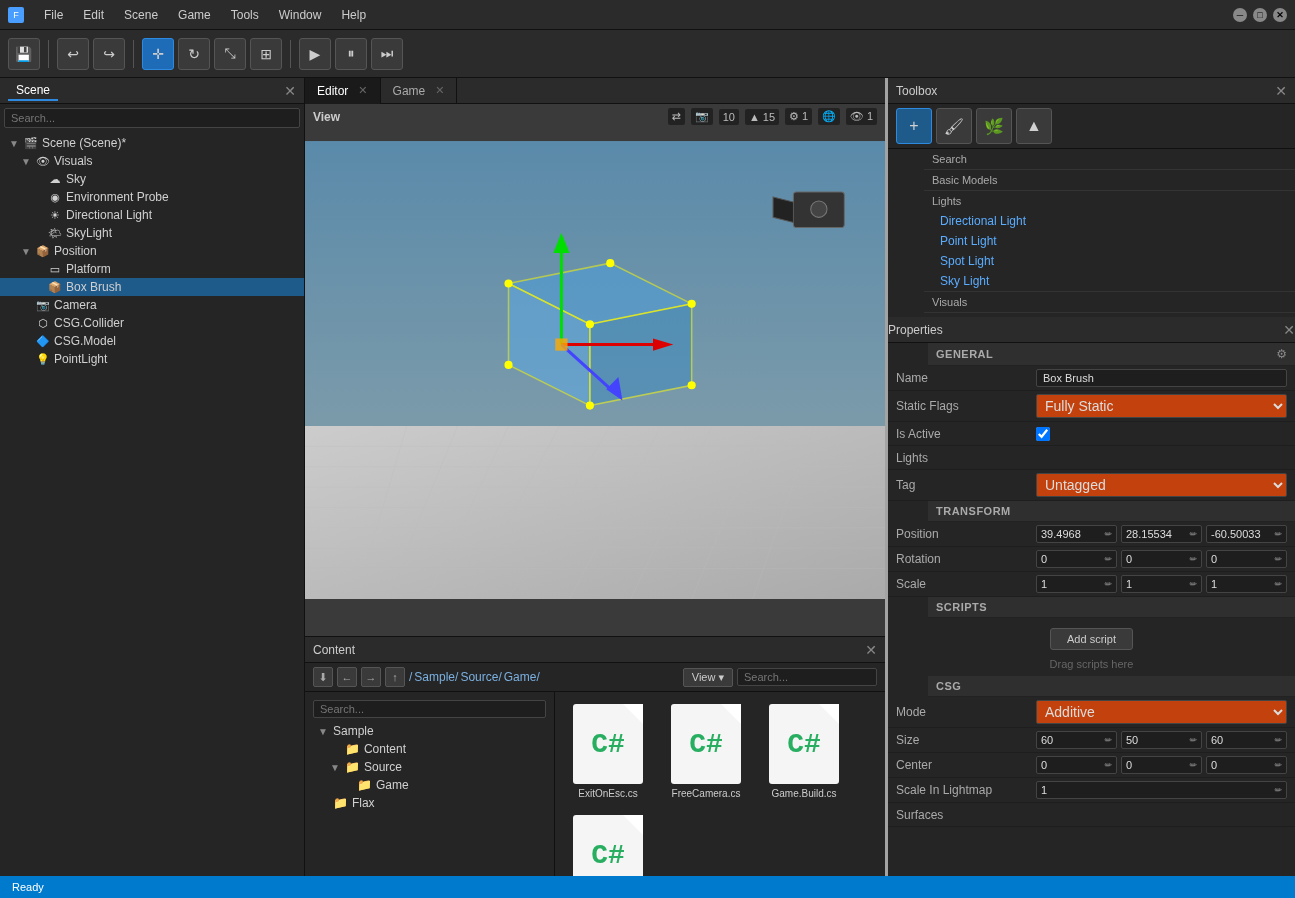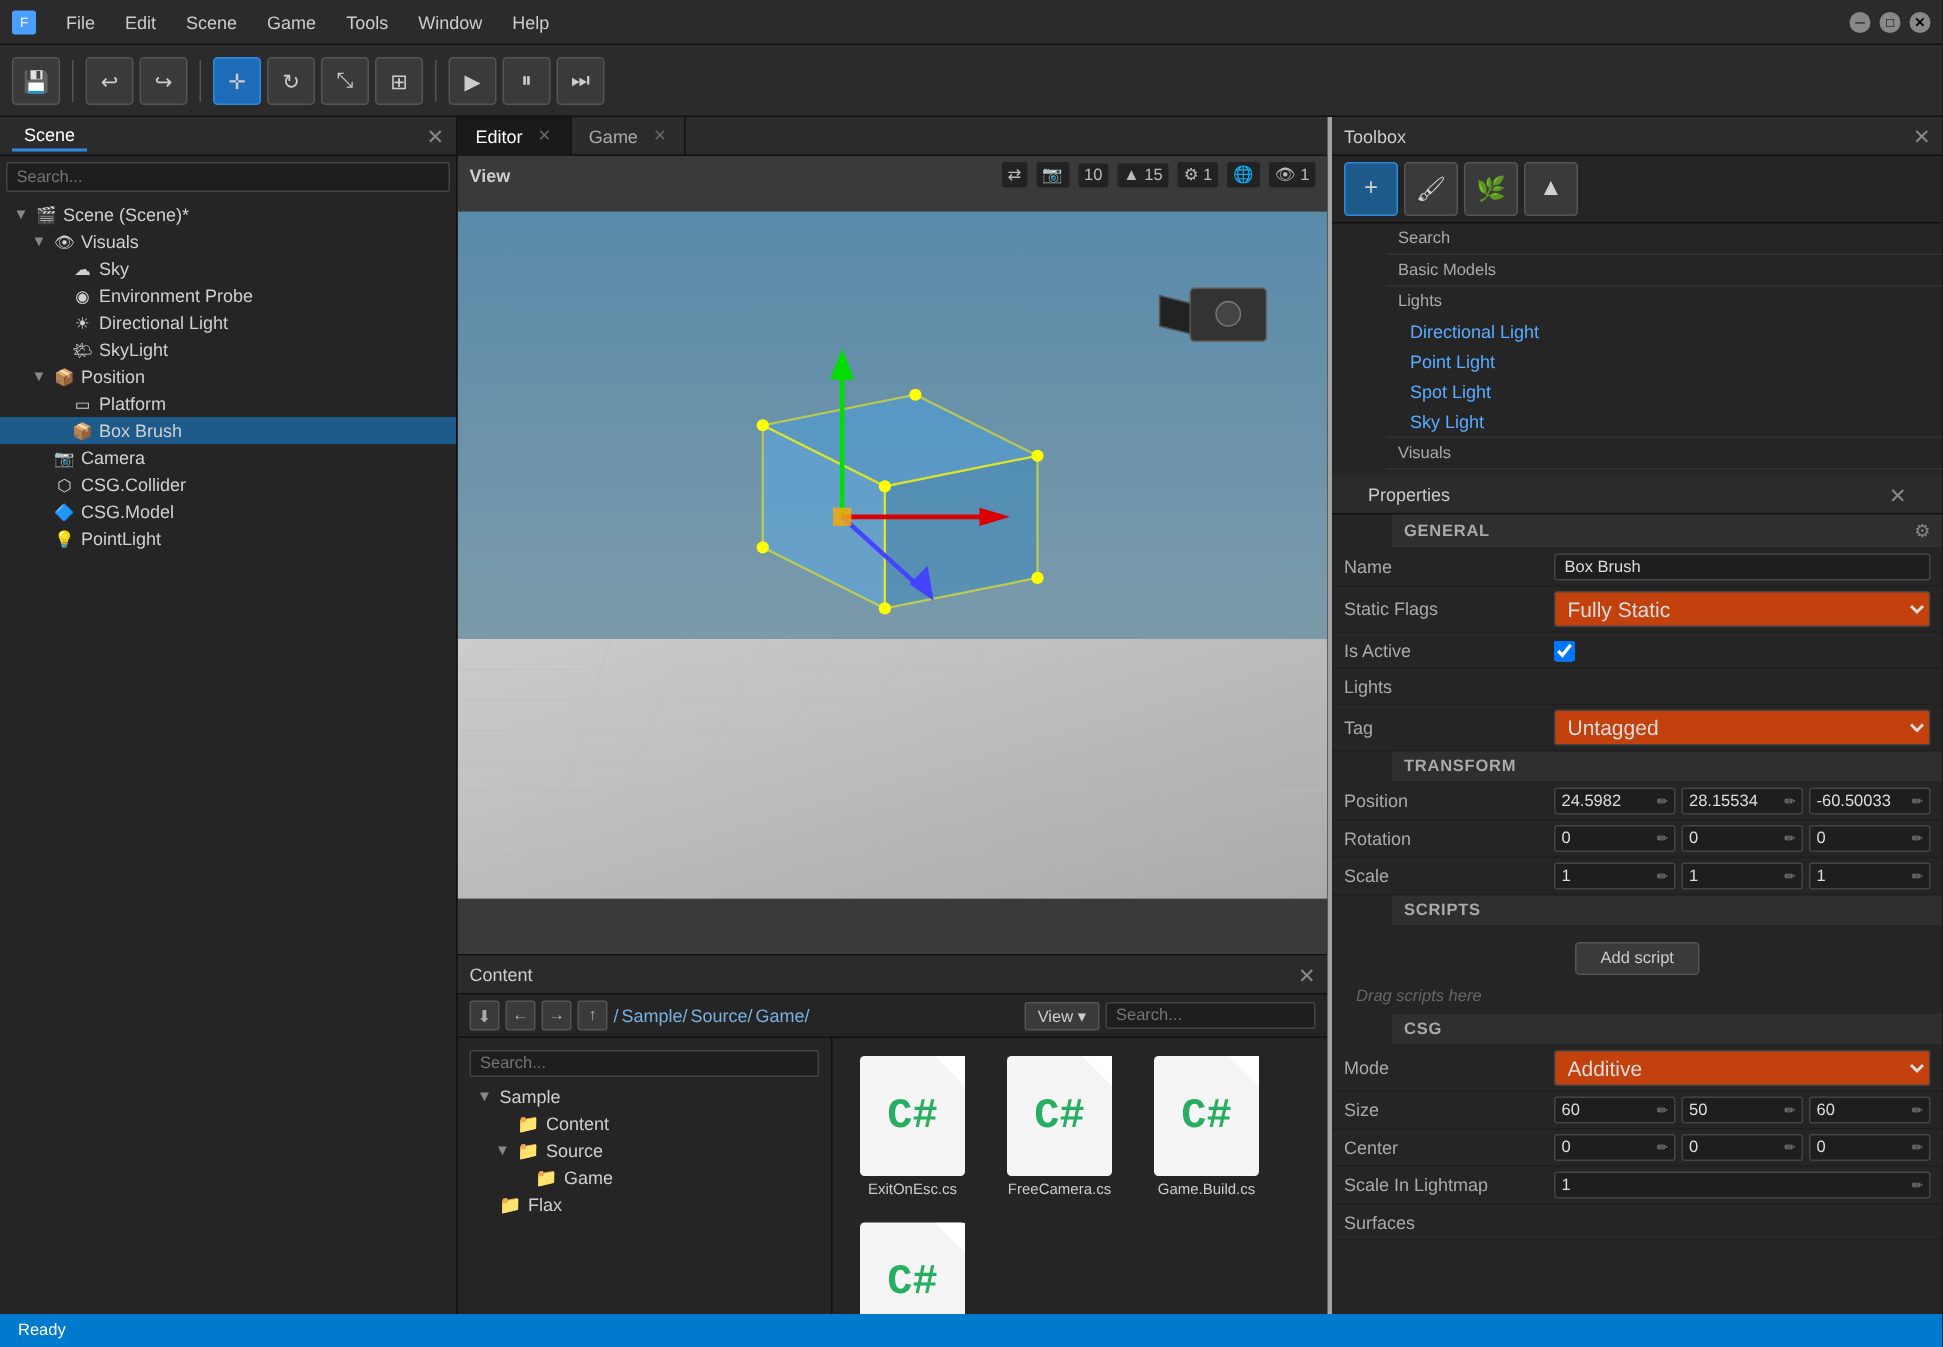--- a/index.html
+++ b/index.html
@@ -89,37 +89,37 @@
     .toolbox-icons { display: flex; gap: 4px; padding: 4px 8px; border-bottom: 1px solid #111; align-items: center; }
     .toolbox-icon-btn { width: 36px; height: 36px; background: #3a3a3a; border: 1px solid #555; border-radius: 3px; display: flex; align-items: center; justify-content: center; cursor: pointer; font-size: 16px; }
     .toolbox-icon-btn.active { background: #1e5a8a; border-color: #2d8ae0; }
 
     .toolbox-section { border-bottom: 1px solid #333; margin-left: 36px; }
     .toolbox-section-header { padding: 4px 8px; color: #aaa; font-size: 11px; cursor: pointer; }
     .toolbox-item { padding: 3px 16px; color: #ccc; cursor: pointer; font-size: 12px; }
     .toolbox-item.highlighted { color: #5aacff; }
 
     
-    .props-header { background: #2b2b2b; height: 26px; display: flex; align-items: center; padding: 0 24px; justify-content: space-between; border-bottom: 1px solid #111; margin-top: 4px; }
+    .props-header { background: #2b2b2b; height: 26px; display: flex; align-items: center; padding: 0 0; justify-content: space-between; border-bottom: 1px solid #111; margin-top: 4px; }
     .props-title { font-size: 12px; color: #ccc; }
     .section-header { background: #2f2f2f; padding: 4px 8px; display: flex; align-items: center; justify-content: space-between; cursor: pointer; border-bottom: 1px solid #222; margin-left: 40px; }
     .section-title { font-size: 11px; color: #aaa; font-weight: bold; text-transform: uppercase; letter-spacing: 0.5px; }
     .prop-row { display: flex; align-items: center; padding: 3px 8px; border-bottom: 1px solid #1e1e1e; min-height: 24px; }
     .prop-label { width: 140px; color: #aaa; font-size: 12px; flex-shrink: 0; }
     .prop-value { flex: 1; color: #ddd; font-size: 12px; }
     .prop-input { background: #1e1e1e; border: 1px solid #444; color: #ddd; padding: 2px 6px; font-size: 11px; border-radius: 2px; width: 100%; }
     .prop-select { background: #c2410c; border: 1px solid #444; color: #ddd; padding: 2px 4px; font-size: 14px; border-radius: 2px; width: 100%; cursor: pointer; }
     .prop-checkbox { width: 14px; height: 14px; }
     .prop-num-group { display: flex; gap: 4px; flex: 1; }
     .prop-num { background: #1e1e1e; border: 1px solid #444; color: #ddd; padding: 2px 4px; font-size: 11px; border-radius: 2px; flex: 1; display: flex; align-items: center; gap: 2px; }
     .prop-num-val { flex: 1; }
     .prop-num-btn { color: #888; font-size: 9px; cursor: pointer; }
 
     .add-script-btn { margin: 6px auto; display: block; background: #3a3a3a; border: 1px solid #555; color: #ccc; padding: 4px 16px; border-radius: 3px; cursor: pointer; font-size: 11px; }
-    .drag-scripts { color: #666; font-size: 11px; text-align: left; padding: 2px 8px; font-style: italic; }
+    .drag-scripts { color: #666; font-size: 11px; text-align: center; padding: 2px 8px; }
 
     
     .status-bar { background: #007acc; height: 22px; display: flex; align-items: center; padding: 0 12px; flex-shrink: 0; }
     .status-text { color: #fff; font-size: 11px; }
 
     
     ::-webkit-scrollbar { width: 6px; height: 6px; }
     ::-webkit-scrollbar-track { background: #1e1e1e; }
     ::-webkit-scrollbar-thumb { background: #555; border-radius: 3px; }
 
@@ -488,21 +488,21 @@
       </select>
     </div>
 
     <div class="section-header">
       <span class="section-title">Transform</span>
     </div>
     <div class="prop-row">
       <span class="prop-label">Position</span>
       <div class="prop-num-group">
         <div class="prop-num">
-          <span class="prop-num-val">24.5982</span>
+          <span class="prop-num-val">39.4968</span>
           <span class="prop-num-btn">✏</span>
         </div>
         <div class="prop-num">
           <span class="prop-num-val">28.15534</span>
           <span class="prop-num-btn">✏</span>
         </div>
         <div class="prop-num">
           <span class="prop-num-val">-60.50033</span>
           <span class="prop-num-btn">✏</span>
         </div>

